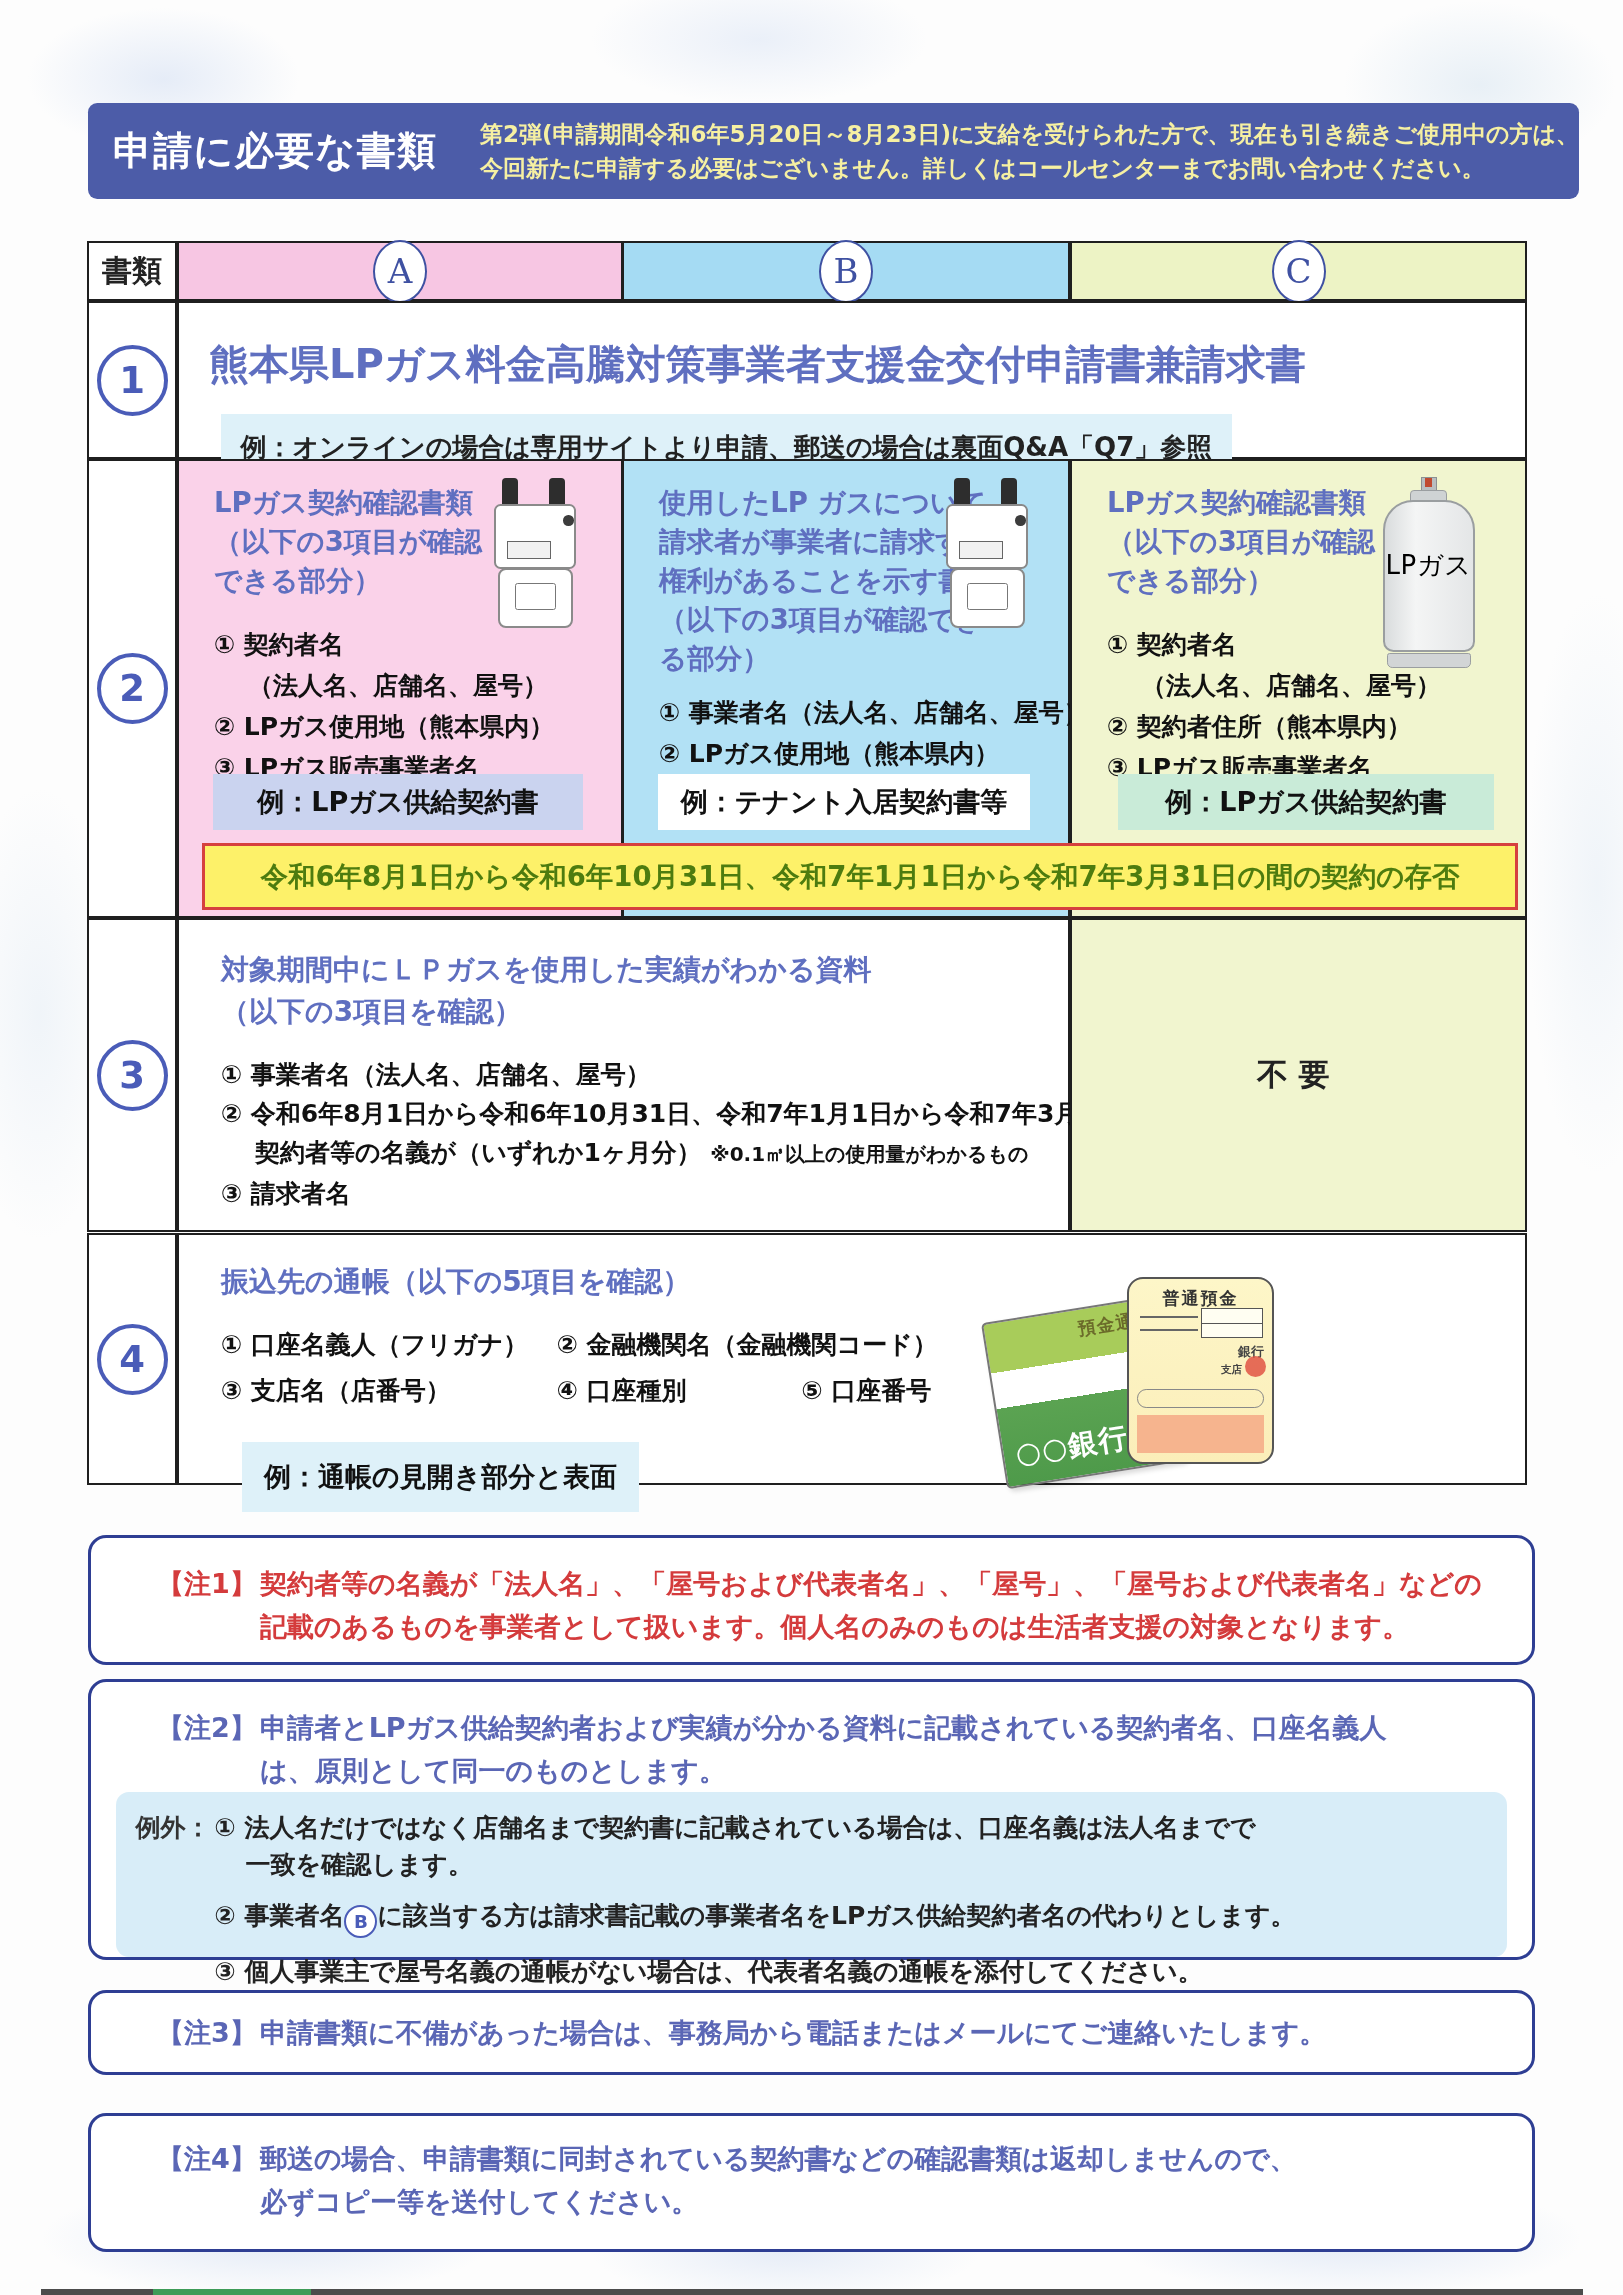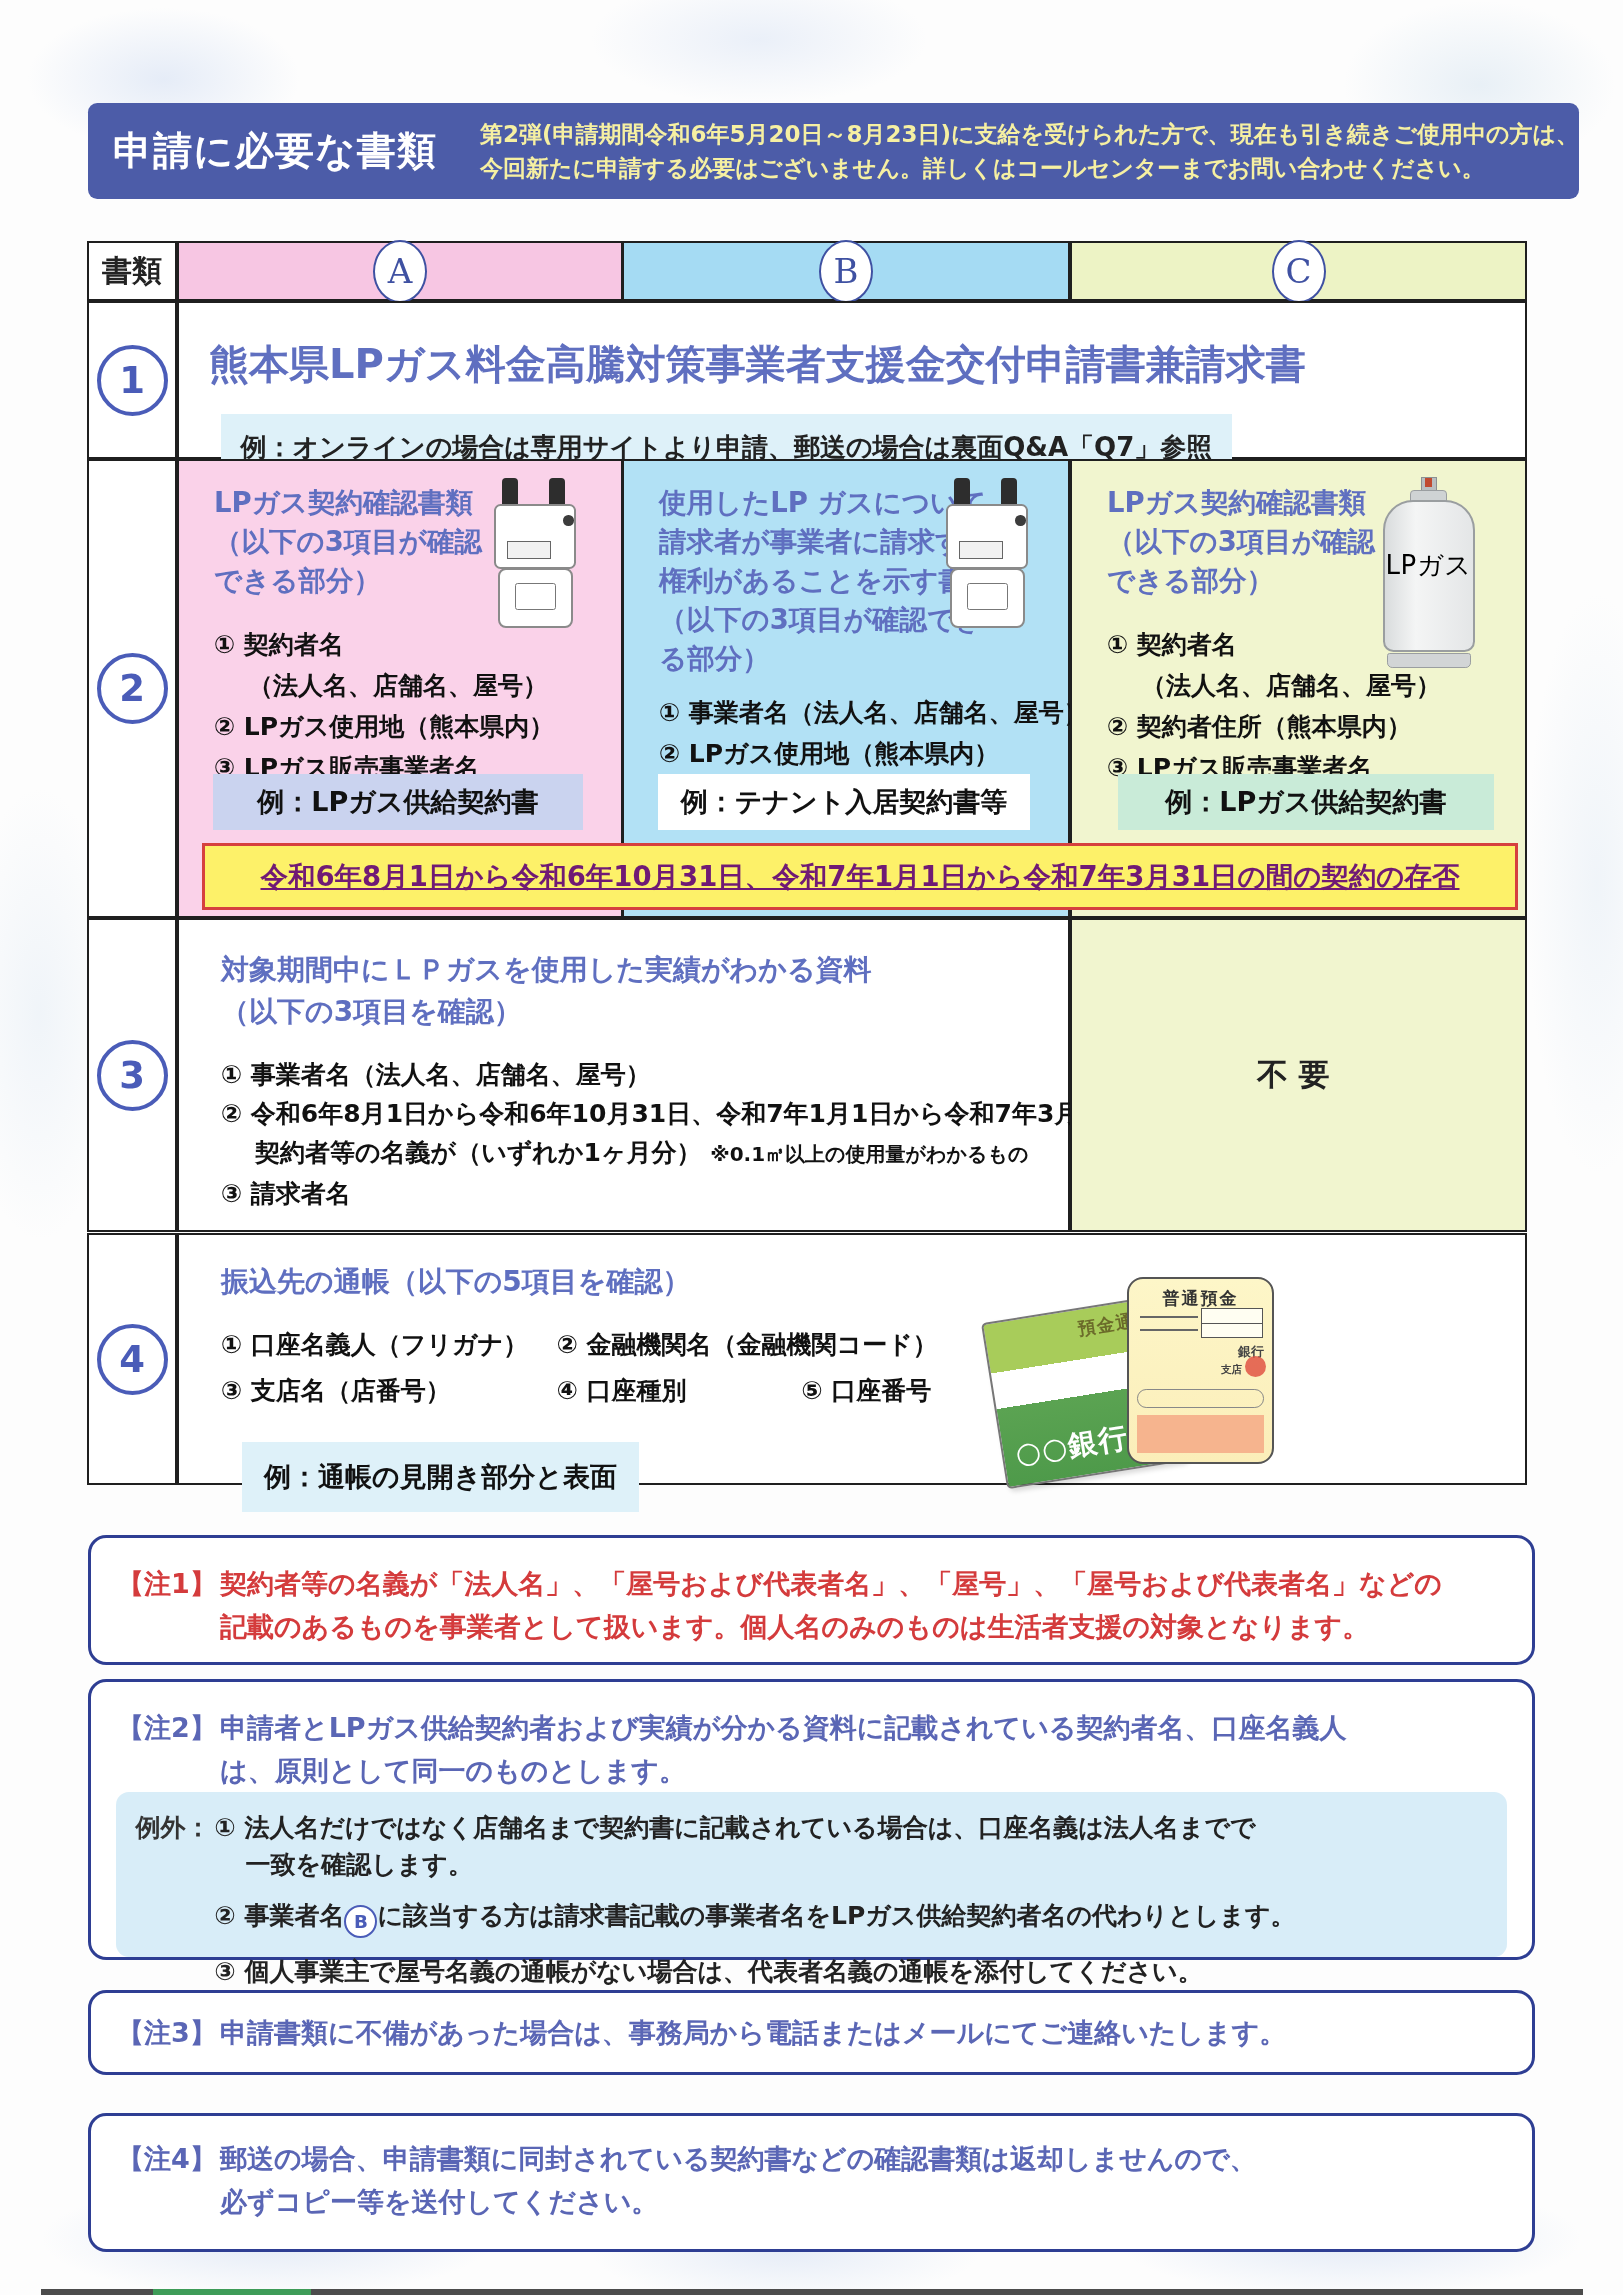--- a/index.html
+++ b/index.html
@@ -50,21 +50,21 @@
   .r2-items{font-size:25px;font-weight:700;line-height:41px;padding:23.6px 0 0 35px;white-space:nowrap;color:#111;}
   .r2-example{
     position:absolute;left:34px;right:38px;bottom:86px;height:56px;
     display:flex;align-items:center;justify-content:center;
     font-size:27px;font-weight:700;color:#111;white-space:nowrap;
   }
   .banner{
     position:absolute;left:115px;top:602px;width:1316px;height:67px;z-index:6;
     background:var(--banner_bg);border:3.9px solid var(--banner_border);box-sizing:border-box;
     display:flex;align-items:center;justify-content:center;
-    font-size:27.5px;font-weight:700;color:#701a75;white-space:nowrap;text-decoration:underline;
+    font-size:27.5px;font-weight:700;color:#4d7c0f;white-space:nowrap;
   }
   .r3-title{font-size:28px;line-height:42px;padding:29px 0 0 42px;}
   .r3-items{font-size:25px;font-weight:700;line-height:39px;padding:22px 0 0 42px;white-space:nowrap;color:#111;}
   .r3-note{font-size:20px;}
   .r3-example{
     display:inline-block;margin:19.6px 0 0 63px;background:var(--example_cyan);
     font-size:27px;font-weight:700;color:#111;padding:17px 22px;white-space:nowrap;
   }
   .fuyou{display:flex;align-items:center;justify-content:center;font-size:31px;font-weight:700;letter-spacing:10.5px;color:#222;}
   .r4-title{font-size:28px;padding:27.5px 0 0 42px;}
@@ -113,21 +113,21 @@
   .passbook-page .pp-table::after{content:"";position:absolute;left:0;top:50%;width:100%;border-top:0.7px solid #555;}
   .passbook-page .pp-bank{position:absolute;top:64px;right:7.9px;font-size:13px;font-weight:700;color:#444;}
   .passbook-page .pp-branch{position:absolute;top:84px;right:30px;font-size:10.5px;font-weight:700;color:#444;}
   .passbook-page .stamp{position:absolute;top:77px;right:6.5px;width:21px;height:21px;border-radius:50%;background:#e05544;opacity:0.85;}
   .passbook-page .pp-oval{position:absolute;top:110px;left:7.9px;right:7.9px;height:17px;border:1.3px solid #888;border-radius:9.2px;}
   .passbook-page .pp-orange{position:absolute;bottom:9.2px;left:7.9px;right:7.9px;height:38px;background:#f6b48e;}
 
   
   .note-box{
     position:absolute;left:88px;width:1447px;background:#fff;
-    border:3.3px solid var(--note_border);border-radius:18.3px;box-sizing:border-box;
+    border:3.3px solid var(--note_border);border-radius:18.3px;box-sizing:border-box;padding-left:40px;
   }
   .note-head{display:flex;padding:23.6px 26px 0 26px;font-weight:700;font-size:27px;line-height:43px;}
   .note-label{flex:none;width:103px;white-space:nowrap;}
   .note-lines{white-space:nowrap;}
   .red{color:var(--note_red);}
   .blue{color:var(--note_blue);}
   .exception-box{
     position:absolute;left:25px;right:25px;top:110px;height:165px;
     background:var(--exception_bg);border-radius:13px;padding:17px 19.6px;box-sizing:border-box;
     font-size:25px;font-weight:700;color:#222;

